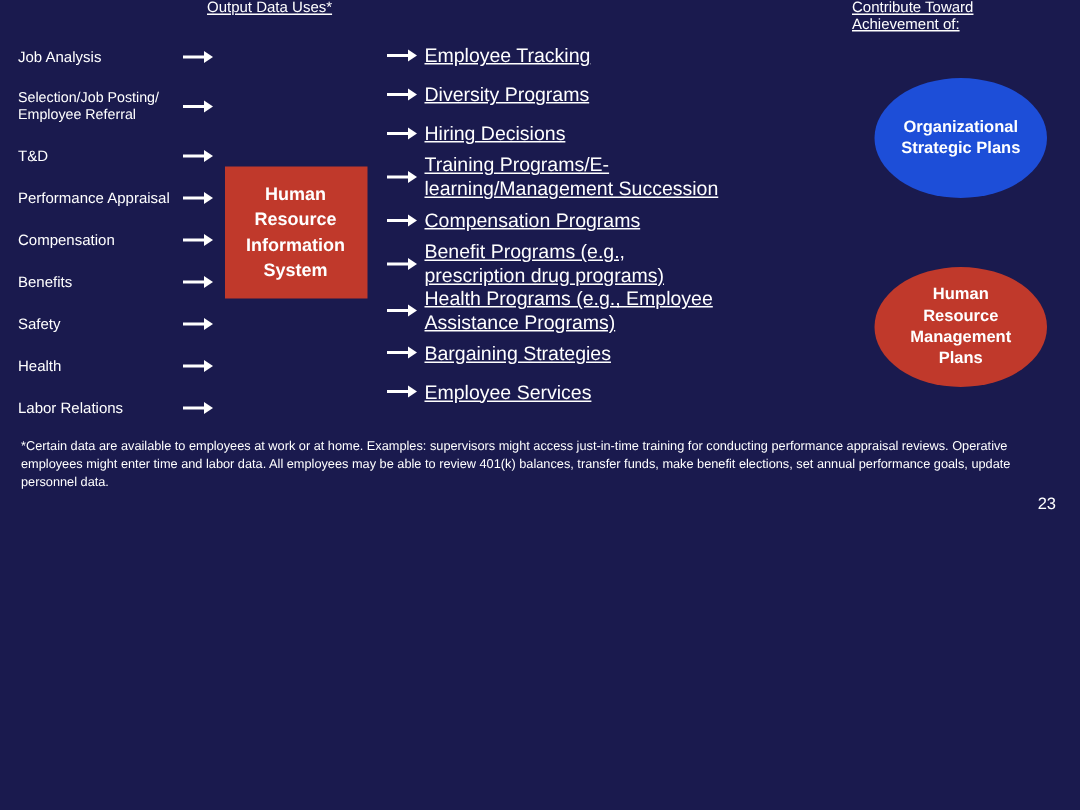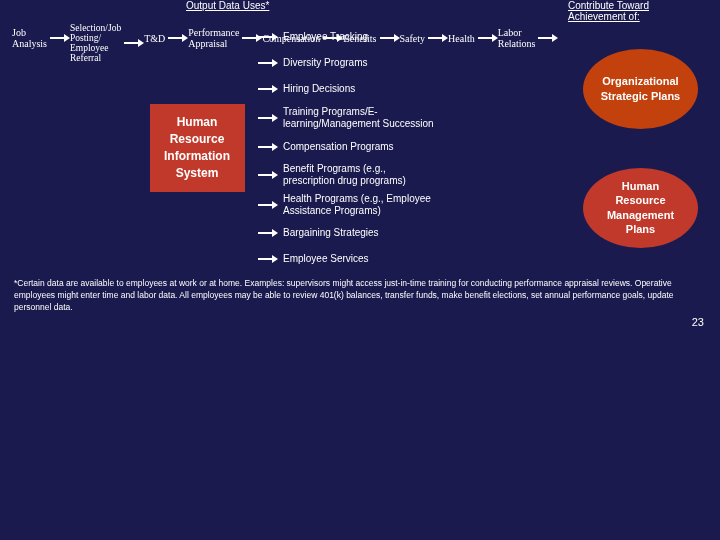--- a/index.html
+++ b/index.html
@@ -50,36 +50,34 @@
     }
     .col-header-center {
       width: 120px;
     }
     .col-header-output {
       flex: 1;
       font-size: 10px;
       text-decoration: underline;
       color: white;
       padding-left: 8px;
-      margin-left: 48px;
     }
     .col-header-contribute {
       width: 140px;
       font-size: 10px;
       text-decoration: underline;
       color: white;
     }
 
     
     .left-col {
       width: 130px;
       display: flex;
-      flex-direction: row;
+      flex-direction: column;
       gap: 0;
-      font-family: Liberation Serif, serif;
     }
     .center-col {
       width: 110px;
       display: flex;
       align-items: center;
       justify-content: center;
       position: relative;
     }
     .output-col {
       flex: 1;
@@ -154,39 +152,40 @@
       color: white;
       position: relative;
     }
     .out-arrow {
       display: flex;
       align-items: center;
       margin-right: 5px;
       flex-shrink: 0;
     }
     .out-label {
-      font-size: 10px;
+      font-size: 13px;
       color: white;
       line-height: 1.2;
+      text-decoration: underline;
     }
 
     
     .ellipse {
       border-radius: 50%;
       display: flex;
       align-items: center;
       justify-content: center;
       text-align: center;
       font-size: 11px;
       font-weight: bold;
       color: white;
       line-height: 1.3;
     }
     .ellipse-org {
-      background: #c2410c;
+      background: #1d4ed8;
       width: 115px;
       height: 80px;
     }
     .ellipse-hrm {
       background: #c0392b;
       width: 115px;
       height: 80px;
     }
 
     .footer-text {

